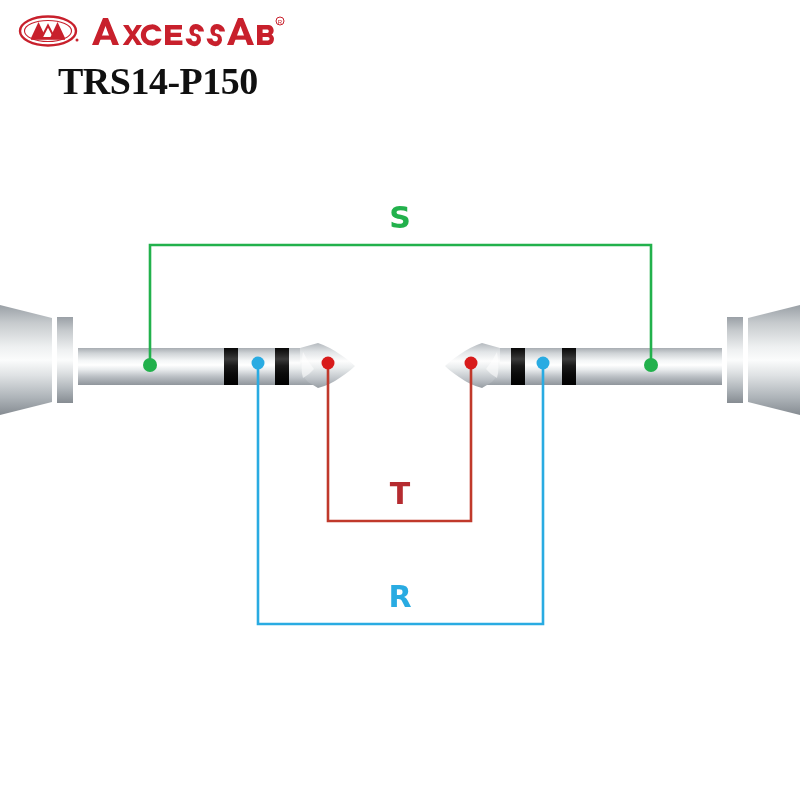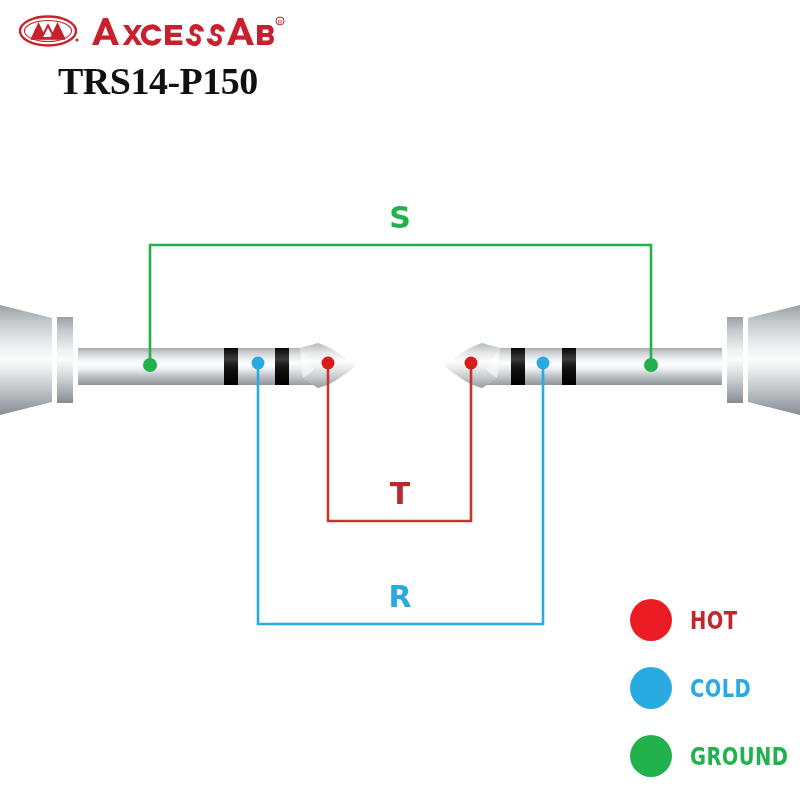--- a/index.html
+++ b/index.html
@@ -204,32 +204,14 @@
     <circle cx="258" cy="363" r="6.5" fill="#29abe2"></circle>
     <circle cx="543" cy="363" r="6.5" fill="#29abe2"></circle>
     <circle cx="328" cy="363" r="6.5" fill="#d81b1b"></circle>
     <circle cx="471" cy="363" r="6.5" fill="#d81b1b"></circle>
 
     <text id="label-S" x="400" y="228" text-anchor="middle" font-family="DejaVu Sans, sans-serif" font-weight="bold" font-size="30" fill="#22b14c">S</text>
     <text id="label-T" x="400" y="504" text-anchor="middle" font-family="DejaVu Sans, sans-serif" font-weight="bold" font-size="30" fill="#b52b30">T</text>
     <text id="label-R" x="400" y="607" text-anchor="middle" font-family="DejaVu Sans, sans-serif" font-weight="bold" font-size="30" fill="#29abe2">R</text>
   </svg>
 
-  <div class="legend">
-
-    <div class="legend-row r0">
-      <div class="legend-dot" style="background:#ec1c24;"></div>
-      <div class="legend-label" style="color:#c1272d;">HOT</div>
-    </div>
-
-    <div class="legend-row r1">
-      <div class="legend-dot" style="background:#29abe2;"></div>
-      <div class="legend-label" style="color:#29abe2;">COLD</div>
-    </div>
-
-    <div class="legend-row r2">
-      <div class="legend-dot" style="background:#22b14c;"></div>
-      <div class="legend-label" style="color:#22b14c;">GROUND</div>
-    </div>
-
-  </div>
 
 </div>
 
 </body></html>

